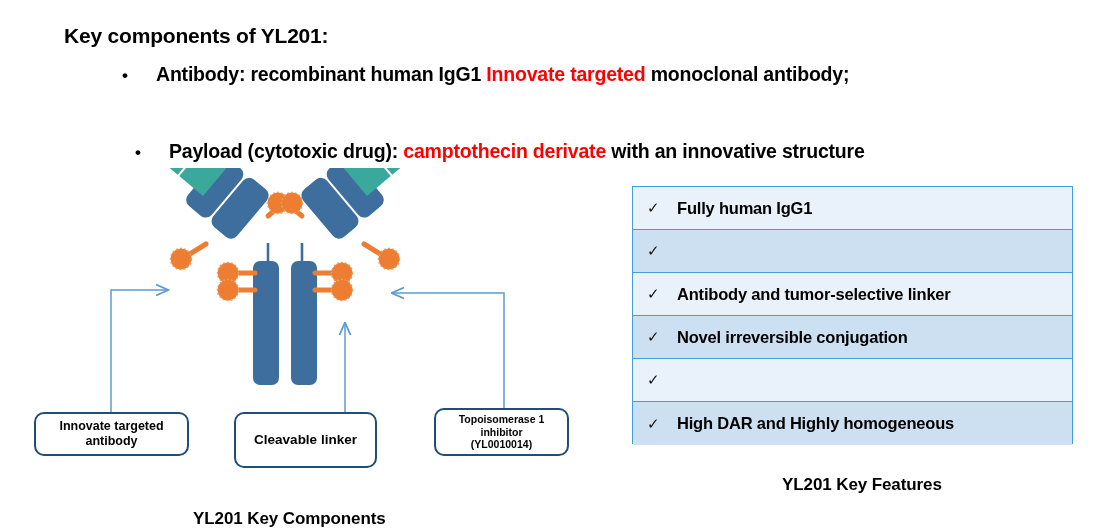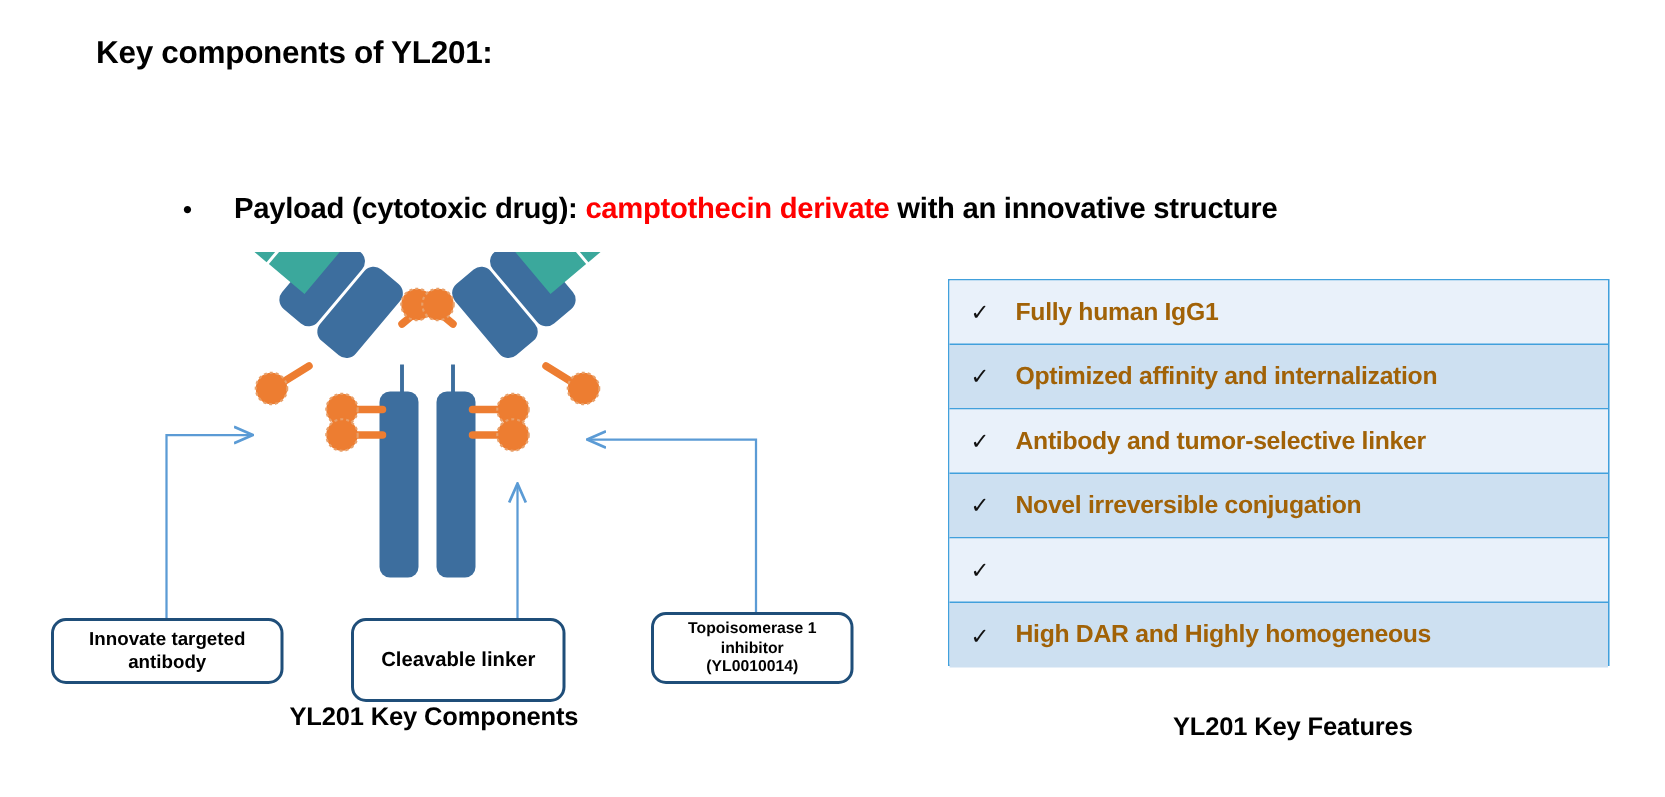--- a/index.html
+++ b/index.html
@@ -22,21 +22,21 @@
     font-size: 19.5px; font-weight: bold; color: #000;
     white-space: nowrap; letter-spacing: -0.2px;
   }
   .blt .dot {
     display: inline-block; width: 34px; color: #000;
     font-size: 17px; vertical-align: baseline;
   }
   .red { color: #FF0000; }
   .b1 { top: 63px; }
   .b2 { top: 102px; }
-  .b3 { top: 128px; }
+  .b3 { top: 140px; margin-left: 13px; }
 
   
   #diagram { position: absolute; left: 0; top: 168px; width: 620px; height: 250px; }
   #diagram svg { display: block; }
 
   
   .callout {
     position: absolute;
     border: 2.4px solid #1F4E79;
     border-radius: 10px;
@@ -47,21 +47,21 @@
     line-height: 1.18;
   }
   #co-ab  { left: 34px;  top: 412px; width: 155px; height: 44px; font-size: 12.5px; }
   #co-lnk { left: 234px; top: 412px; width: 143px; height: 56px; font-size: 13.5px; }
   #co-top { left: 434px; top: 408px; width: 135px; height: 48px; font-size: 10.5px; align-items: center; }
 
   .cap {
     position: absolute; font-size: 17px; font-weight: bold; color: #000;
     white-space: nowrap; letter-spacing: -0.1px;
   }
-  #cap-left  { left: 193px; top: 468px; }
+  #cap-left  { left: 193px; top: 509px; }
   #cap-right { left: 782px; top: 475px; }
 
   
   #features {
     position: absolute; left: 632px; top: 186px;
     width: 441px; height: 258px;
     border: 1.6px solid #41A0DC;
     background: #EAF2FA;
   }
   .frow {
@@ -70,31 +70,34 @@
     padding-left: 14px;
   }
   .frow:last-child { border-bottom: none; }
   .frow.alt { background: #CDE0F1; }
   .frow.pale { background: #E9F1FA; }
   .tick {
     width: 30px; flex: 0 0 30px;
     font-size: 15px; color: #111; font-weight: normal;
   }
   .flabel {
-    font-size: 16.5px; font-weight: bold; color: #a16207;
+    font-size: 16.5px; font-weight: bold; color: #000000;
     letter-spacing: -0.2px; white-space: nowrap;
   }
 </style>
 </head>
 <body>
 
 <div id="slide">
 
   <div class="hdr">Key components of YL201:</div>
 
+  <div class="blt b1">
+    <span class="dot">•</span><span>Antibody: recombinant human IgG1 </span><span class="red">Innovate targeted</span><span>  monoclonal antibody;</span>
+  </div>
 
 
   <div class="blt b3">
     <span class="dot">•</span><span>Payload (cytotoxic drug): </span><span class="red">camptothecin derivate</span><span> with an innovative structure</span>
   </div>
 
   <div id="diagram">
     <svg width="620" height="250" viewBox="0 0 620 250" xmlns="http://www.w3.org/2000/svg">
       <defs>
         <marker id="ah-r" markerWidth="9" markerHeight="9" refX="8" refY="4.5" orient="auto">
@@ -187,21 +190,20 @@
 
   <div class="cap" id="cap-left">YL201 Key Components</div>
 
   <div id="features">
     <div class="frow pale">
       <span class="tick">✓</span>
       <span class="flabel">Fully human IgG1</span>
     </div>
     <div class="frow alt">
       <span class="tick">✓</span>
-      <span class="flabel">Optimized affinity and internalization</span>
     </div>
     <div class="frow pale">
       <span class="tick">✓</span>
       <span class="flabel">Antibody and tumor-selective linker</span>
     </div>
     <div class="frow alt">
       <span class="tick">✓</span>
       <span class="flabel">Novel irreversible conjugation</span>
     </div>
     <div class="frow pale">

